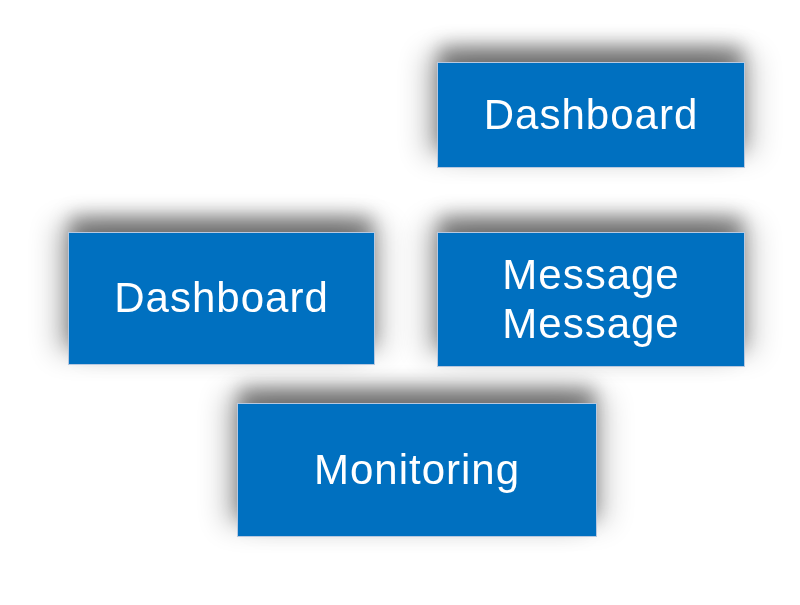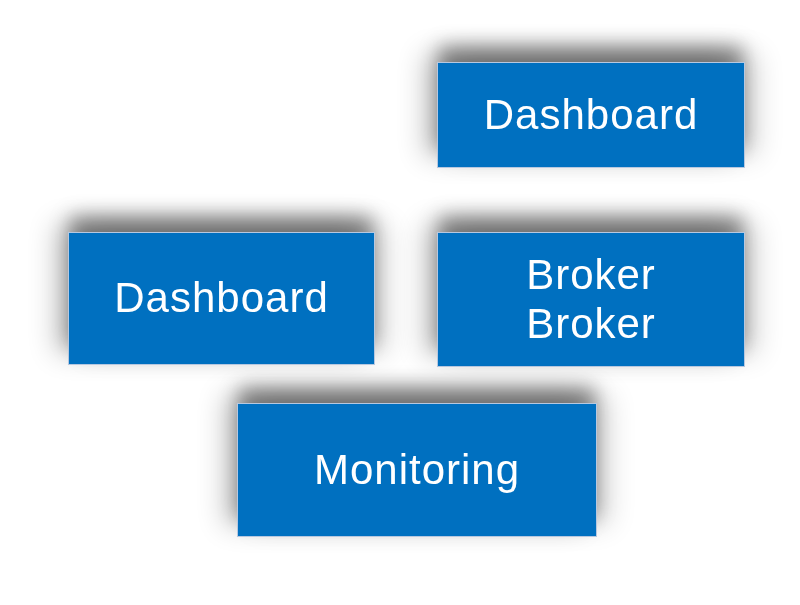--- a/index.html
+++ b/index.html
@@ -52,20 +52,20 @@
 
   <div class="node node-dashboard" style="background: rgb(0, 112, 192); border-color: rgb(183, 200, 224); color: rgb(255, 255, 255);">
     <span class="label">Dashboard</span>
   </div>
 
   <div class="node node-scheduler" style="background: rgb(0, 112, 192); border-color: rgb(183, 200, 224); color: rgb(255, 255, 255);">
     <span class="label">Dashboard</span>
   </div>
 
   <div class="node node-broker" style="background: rgb(0, 112, 192); border-color: rgb(183, 200, 224); color: rgb(255, 255, 255);">
-    <span class="label">Broker Broker</span>
+    <span class="label">Message Message</span>
   </div>
 
   <div class="node node-monitoring" style="background: rgb(0, 112, 192); border-color: rgb(183, 200, 224); color: rgb(255, 255, 255);">
     <span class="label">Monitoring</span>
   </div>
 
 </div>
 
 </body></html>

